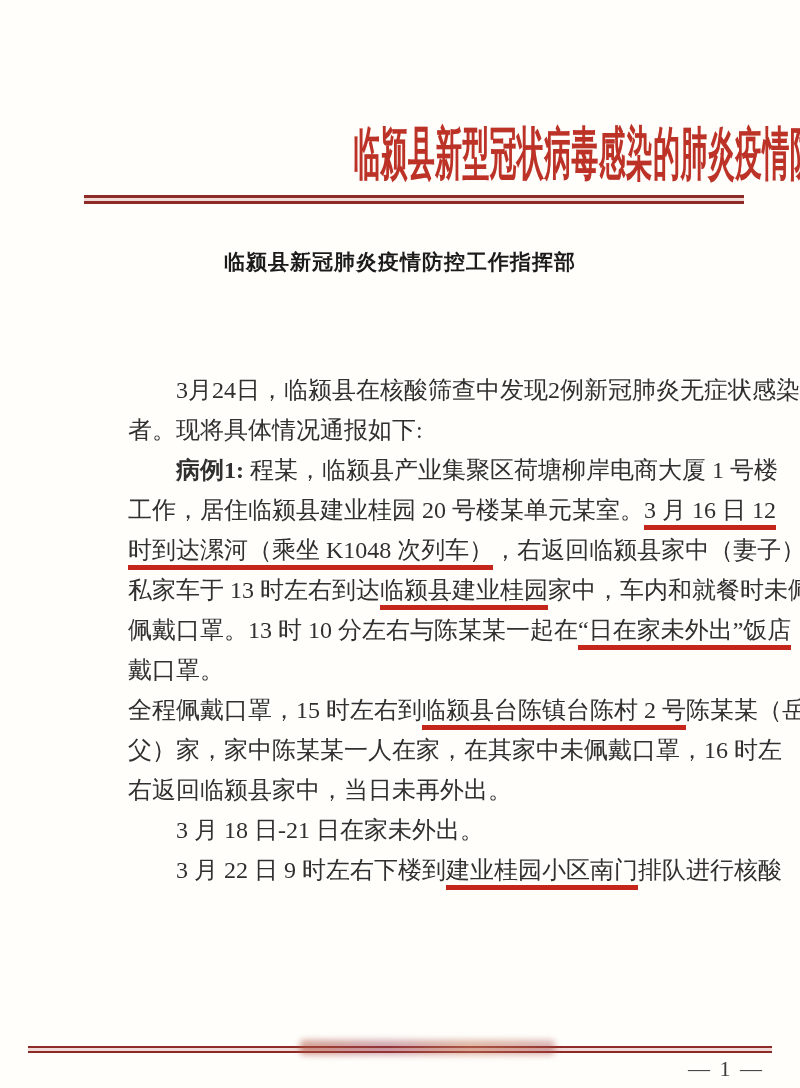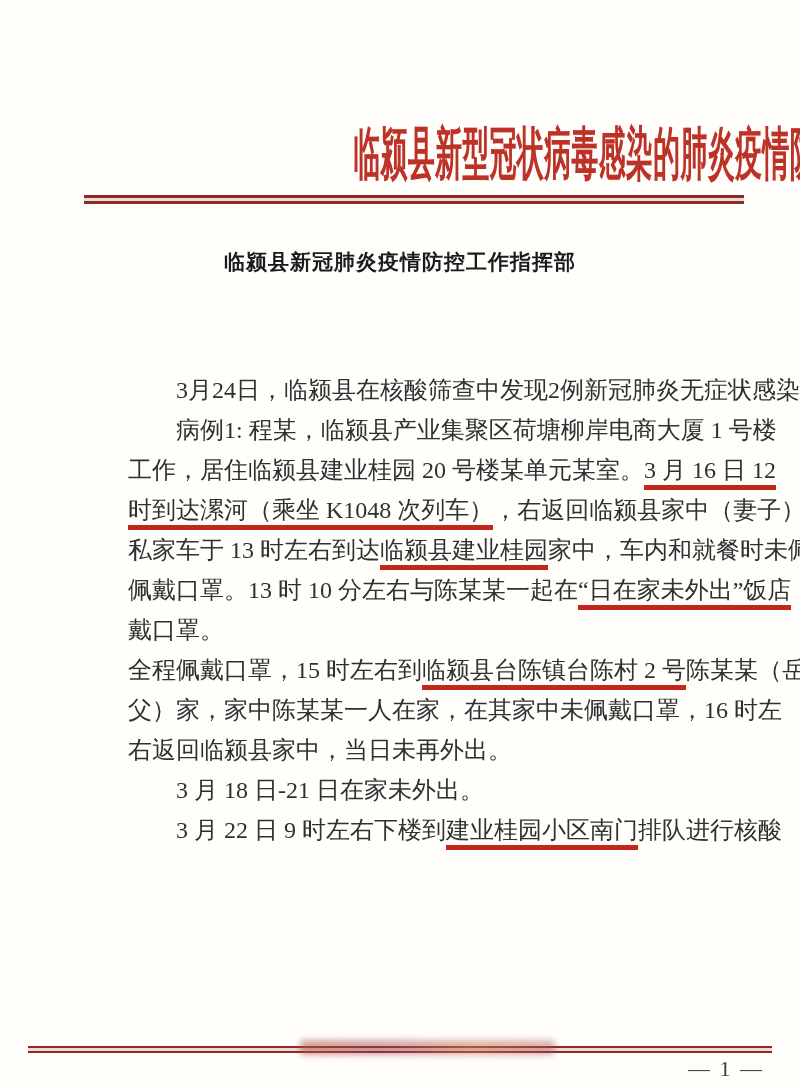--- a/index.html
+++ b/index.html
@@ -40,21 +40,21 @@
     color:#1b1b1b;font-weight:700;font-size:21px;line-height:45px;
     letter-spacing:1px;white-space:nowrap;
   }
   
   .body{
     position:absolute;top:370px;left:95px;width:625px;
     color:var(--ink);font-size:24px;line-height:40px;margin-left:33px;
   }
   .line{white-space:nowrap;height:40px;}
   .line.indent{padding-left:48px;}
-  .line .b{font-weight:400;}
+  .line .b{font-weight:700;}
   .line .u{
     border-bottom:5px solid var(--underline-red);
     padding-bottom:2px;
     text-align:right;
   }
   
   .watermark{
     position:absolute;top:1040px;left:300px;width:255px;height:15px;
     background:linear-gradient(90deg,rgba(176,86,66,.55),rgba(150,62,82,.45),rgba(196,122,92,.55),rgba(160,70,70,.4));
     filter:blur(3px);border-radius:4px;
@@ -74,20 +74,21 @@
   </div>
 
   <div class="rule-double rule-header"></div>
 
   <div class="doc-title">
     <div>临颍县新冠肺炎疫情防控工作指挥部</div>
   </div>
 
   <div class="body">
       <div class="line indent"><span>3月24日，临颍县在核酸筛查中发现2例新冠肺炎无症状感染</span></div>
+      <div class="line"><span>者。现将具体情况通报如下:</span></div>
       <div class="line indent"><span class="b">病例1: </span><span>程某，临颍县产业集聚区荷塘柳岸电商大厦 1 号楼</span></div>
       <div class="line"><span>工作，居住临颍县建业桂园 20 号楼某单元某室。</span><span class="u">3 月 16 日 12</span></div>
       <div class="line"><span class="u">时到达漯河（乘坐 K1048 次列车）</span><span>，右返回临颍县家中（妻子）</span></div>
       <div class="line"><span>私家车于 13 时左右到达</span><span class="u">临颍县建业桂园</span><span>家中，车内和就餐时未佩</span></div>
       <div class="line"><span>佩戴口罩。13 时 10 分左右与陈某某一起在</span><span class="u">“日在家未外出”饭店</span></div>
       <div class="line"><span>戴口罩。</span></div>
       <div class="line"><span>全程佩戴口罩，15 时左右到</span><span class="u">临颍县台陈镇台陈村 2 号</span><span>陈某某（岳</span></div>
       <div class="line"><span>父）家，家中陈某某一人在家，在其家中未佩戴口罩，16 时左</span></div>
       <div class="line"><span>右返回临颍县家中，当日未再外出。</span></div>
       <div class="line indent"><span>3 月 18 日-21 日在家未外出。</span></div>

